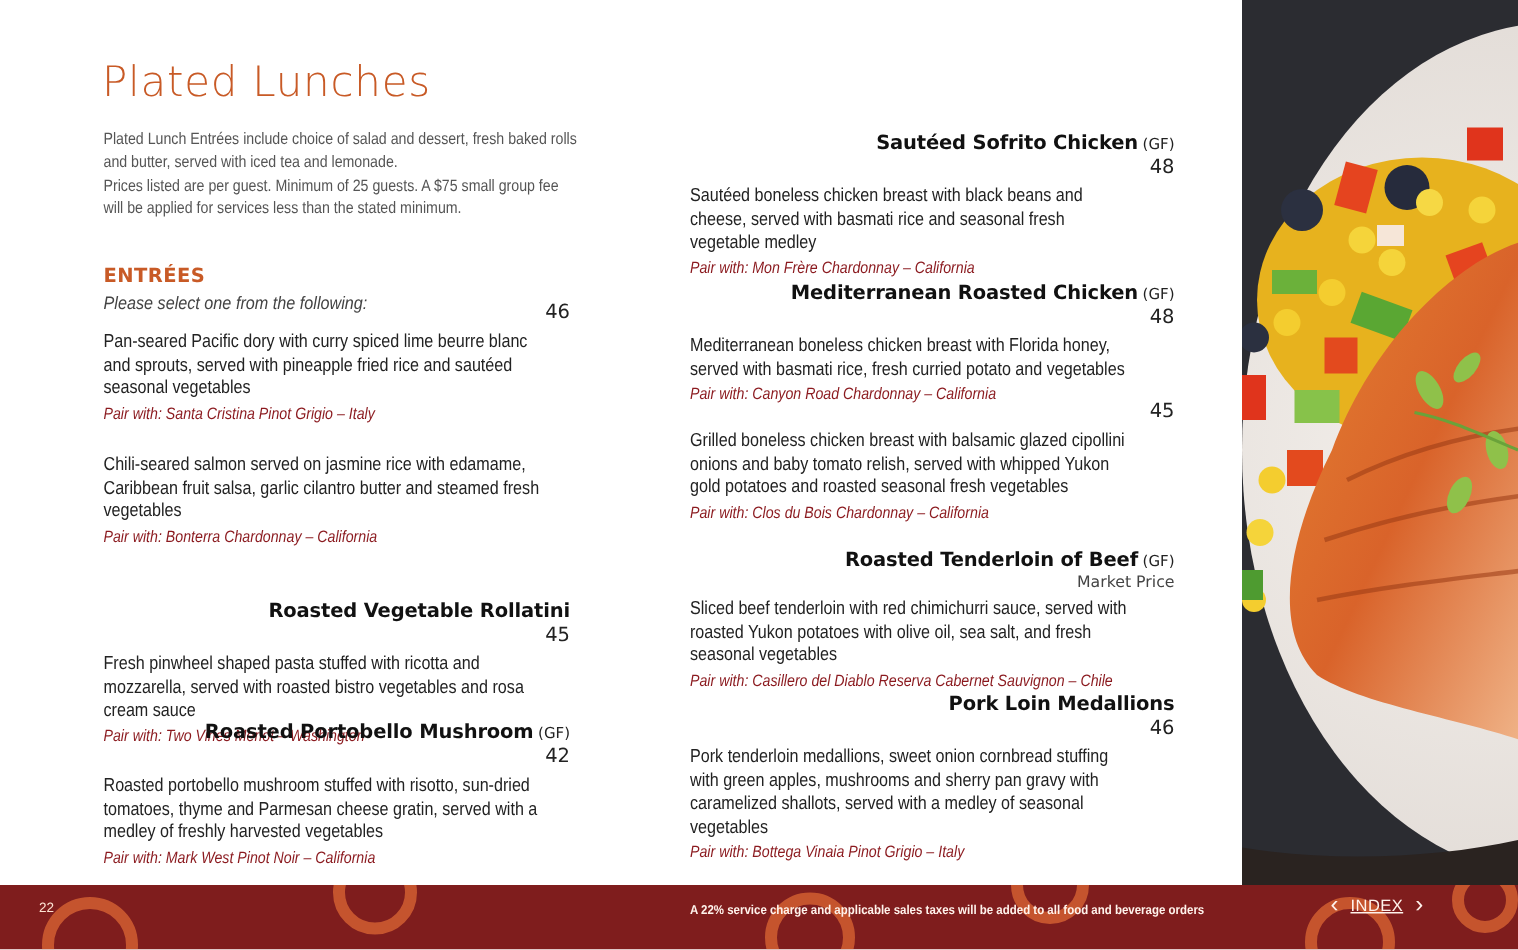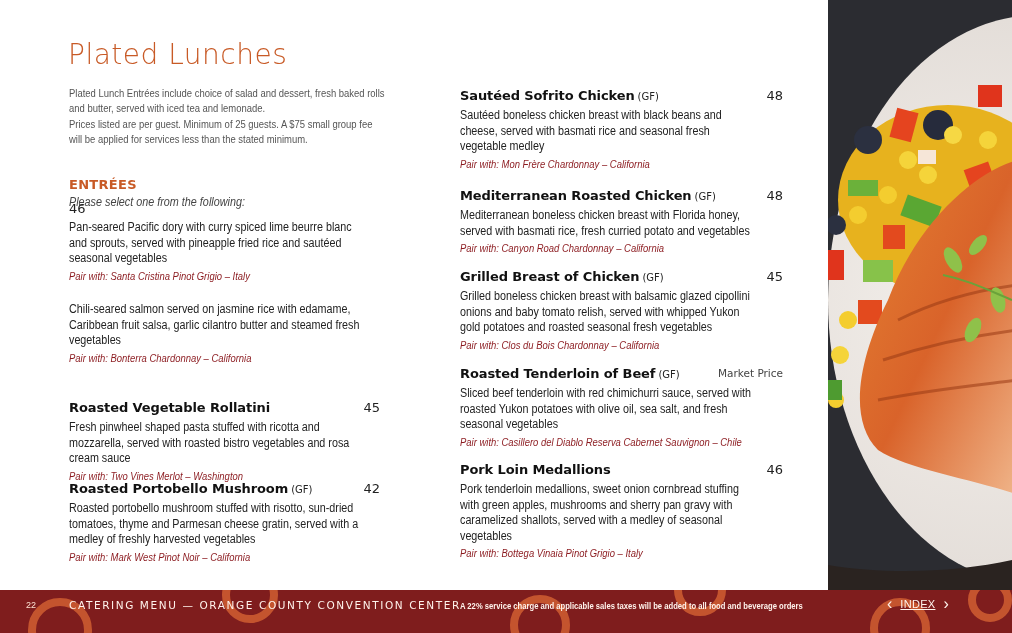--- a/index.html
+++ b/index.html
@@ -30,21 +30,21 @@
   }
   .section-sub { font-style: italic; font-size: 12px; color: #444; margin-top: 3px;
     transform: scaleX(0.9); transform-origin: left; }
 
   
   .col { position: absolute; }
   .col-left { left: 69px; width: 311px; }
   .col-right { left: 460px; width: 323px; }
 
   .item { position: absolute; left: 0; right: 0; }
-  .item-head { display: flex; justify-content: space-between; align-items: center; }
+  .item-head { display: flex; justify-content: space-between; align-items: flex-end; flex-direction: column; }
   .item-name {
     font-family: "DejaVu Sans", sans-serif; font-weight: 700; font-size: 13px;
     color: #111; letter-spacing: -0.1px;
   }
   .item-gf { font-family: "DejaVu Sans", sans-serif; font-size: 10px; font-weight: 400; color: #222; margin-left: 3px; }
   .item-price { font-family: "DejaVu Sans", sans-serif; font-size: 13px; color: #222; }
   .item-price.small { font-size: 10.5px; color: #444; }
   .item-desc {
     font-size: 12.5px; line-height: 15.5px; color: #222; margin-top: 4px;
     transform: scaleX(0.86); transform-origin: left; width: 340px;
@@ -144,21 +144,20 @@
       <div class="item-head">
         <span><span class="item-name">Mediterranean Roasted Chicken</span><span class="item-gf">(GF)</span></span>
         <span class="item-price">48</span>
       </div>
       <div class="item-desc">Mediterranean boneless chicken breast with Florida honey, served with basmati rice, fresh curried potato and vegetables</div>
       <div class="item-pair">Pair with: Canyon Road Chardonnay – California</div>
     </div>
 
     <div class="item" style="top:267px">
       <div class="item-head">
-        <span><span class="item-name">Grilled Breast of Chicken</span><span class="item-gf">(GF)</span></span>
         <span class="item-price">45</span>
       </div>
       <div class="item-desc">Grilled boneless chicken breast with balsamic glazed cipollini onions and baby tomato relish, served with whipped Yukon gold potatoes and roasted seasonal fresh vegetables</div>
       <div class="item-pair">Pair with: Clos du Bois Chardonnay – California</div>
     </div>
 
     <div class="item" style="top:364px">
       <div class="item-head">
         <span><span class="item-name">Roasted Tenderloin of Beef</span><span class="item-gf">(GF)</span></span>
         <span class="item-price small">Market Price</span>
@@ -247,21 +246,20 @@
       <g fill="none" stroke="#f37a3a" stroke-width="8" opacity="0.6">
         <circle cx="60" cy="40" r="28"></circle>
         <circle cx="250" cy="5" r="24"></circle>
         <circle cx="540" cy="35" r="26"></circle>
         <circle cx="700" cy="0" r="22"></circle>
         <circle cx="900" cy="38" r="26"></circle>
         <circle cx="990" cy="10" r="18"></circle>
       </g>
     </svg>
     <span class="page-num">22</span>
-    <span class="footer-title">CATERING MENU — ORANGE COUNTY CONVENTION CENTER</span>
     <span class="footer-note">A 22% service charge and applicable sales taxes will be added to all food and beverage orders</span>
     <div class="nav">
       <span class="nav-arrow">‹</span>
       <span class="nav-index">INDEX</span>
       <span class="nav-arrow">›</span>
     </div>
   </div>
 
 </div>
 

